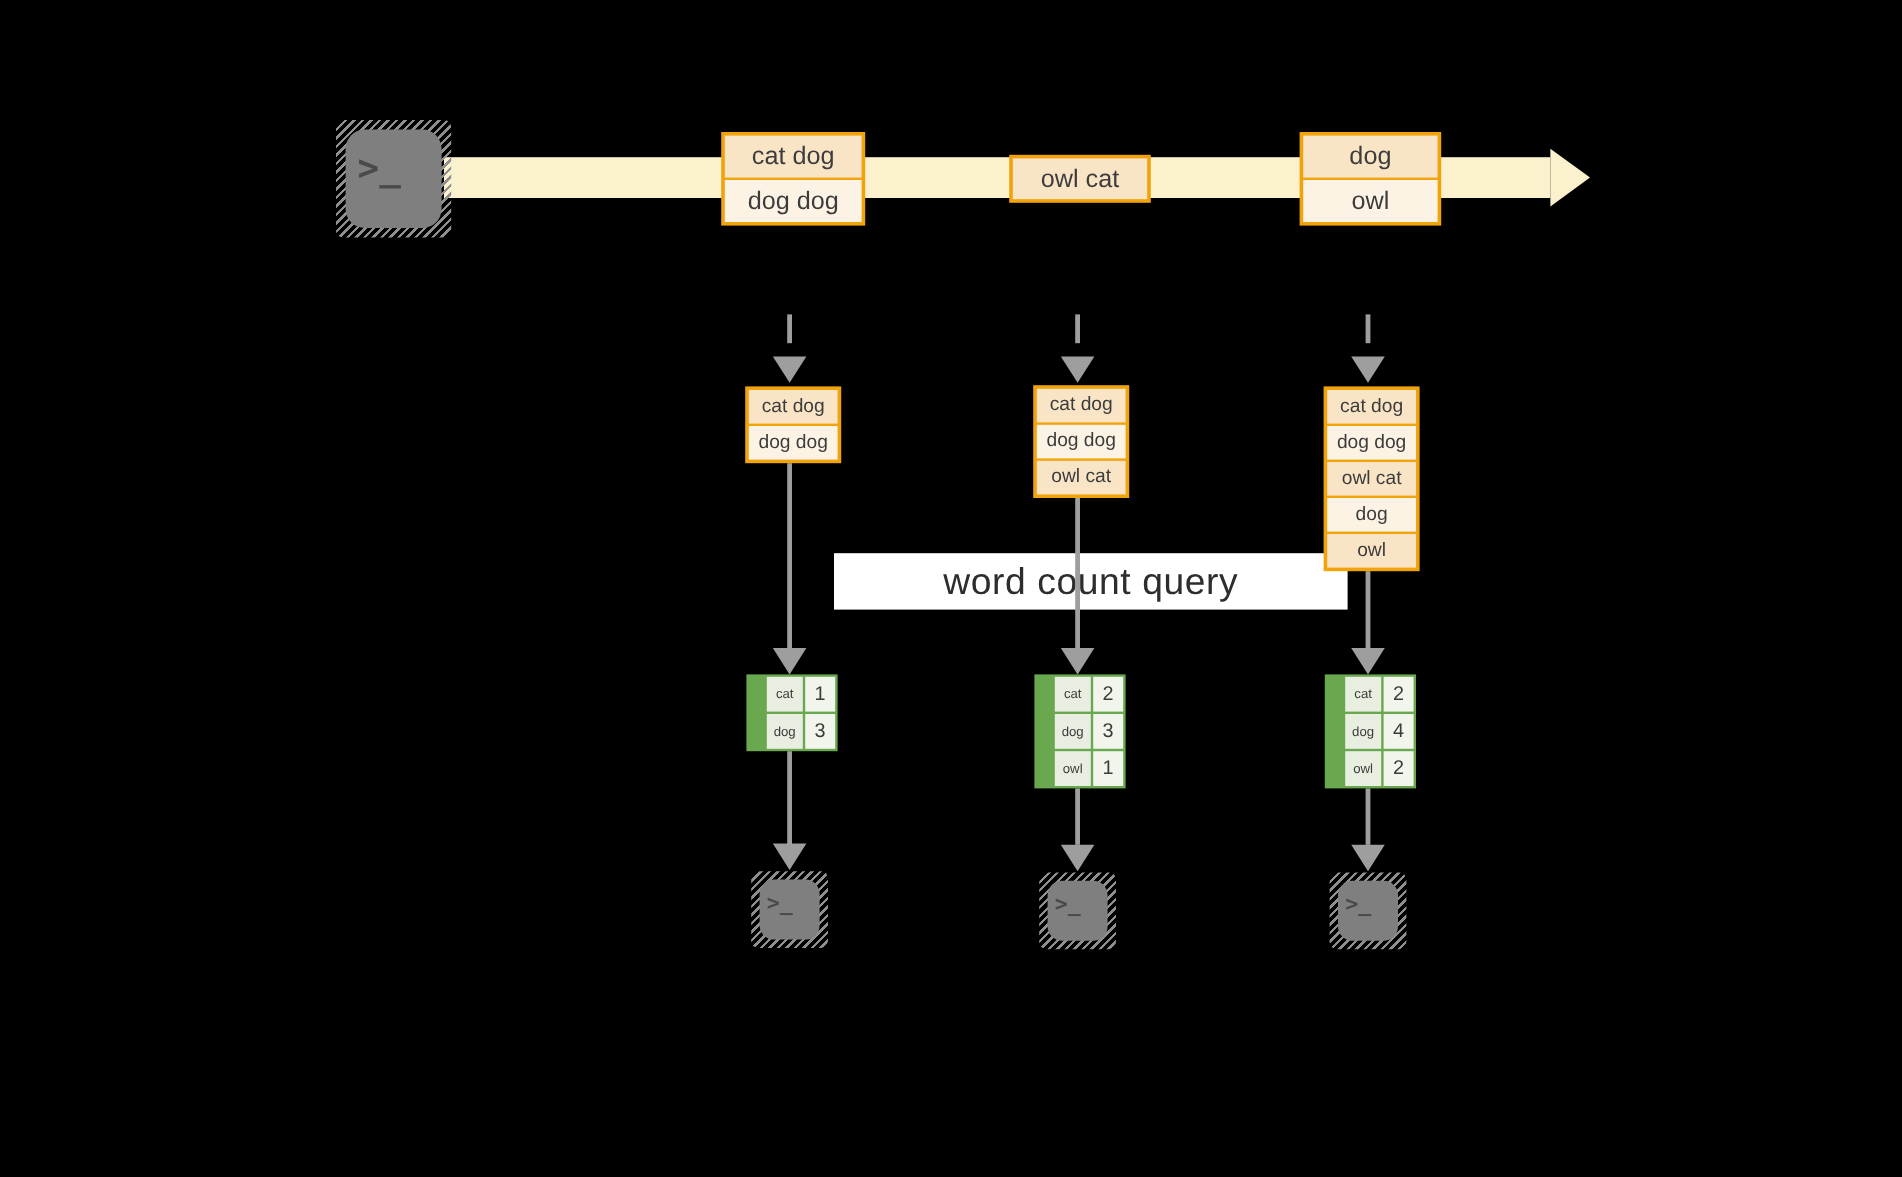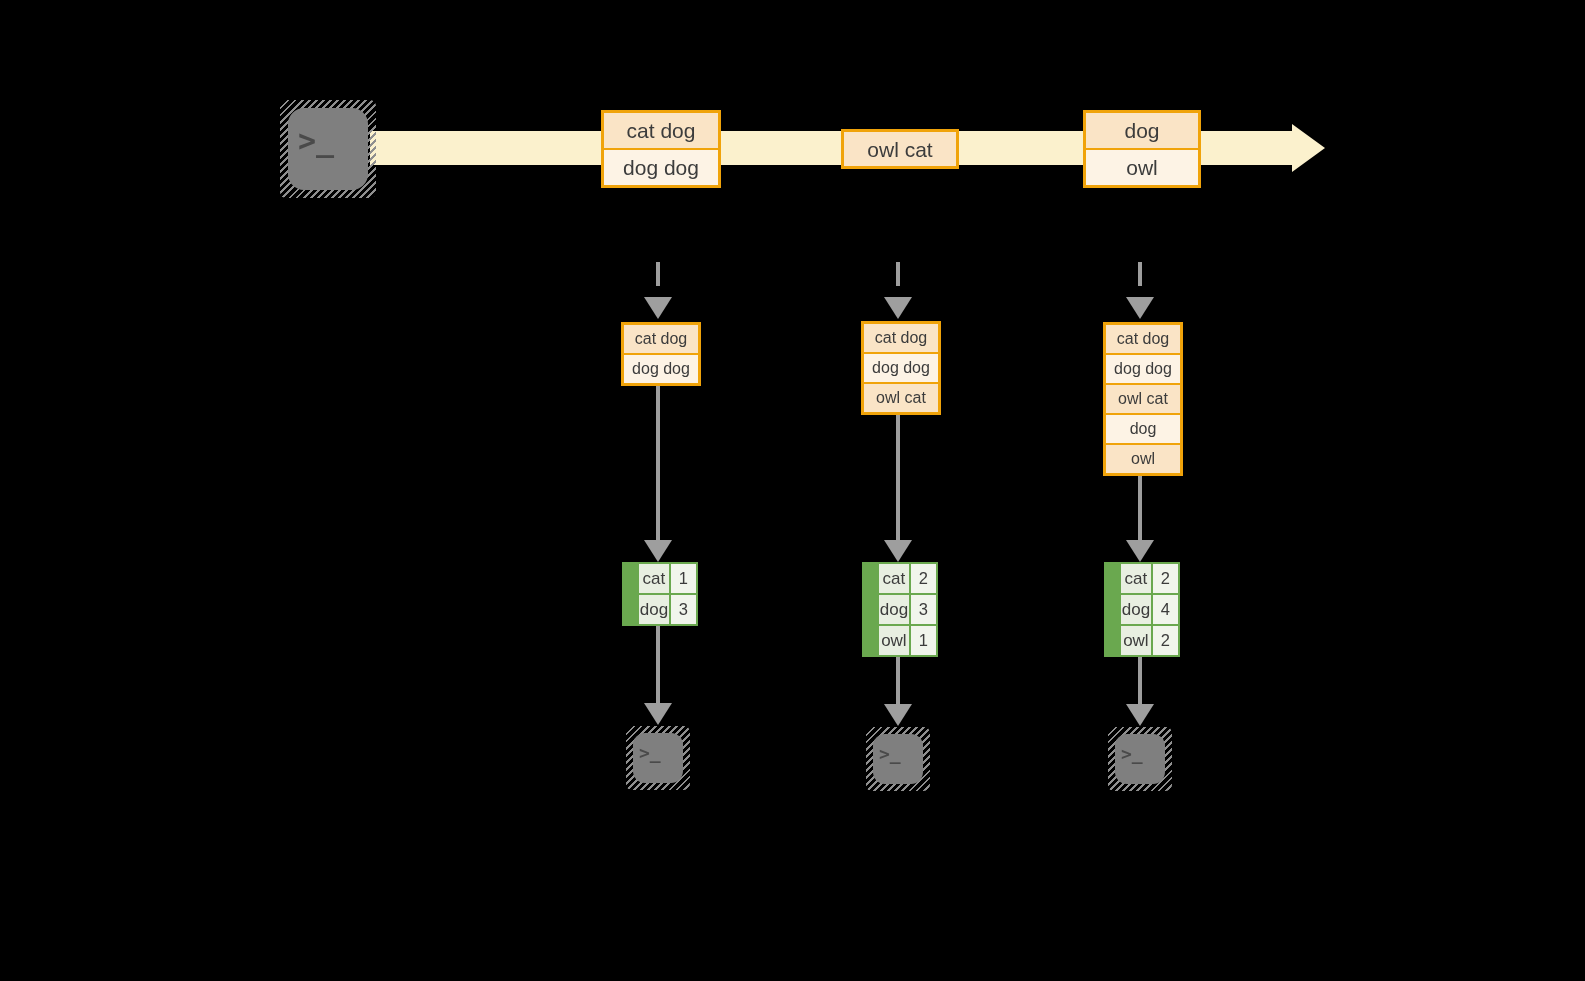--- a/index.html
+++ b/index.html
@@ -23,21 +23,21 @@
     color:var(--text-dark,#3C3C3C);line-height:1;}
   .cell.dark{background:var(--event-fill-dark,#FAE4C6);}
   .cell.light{background:var(--event-fill-light,#FDF3E5);}
   .event-font .cell{font-size:21px;}
   .mini .cell{font-size:16px;}
 
   
   .gtable{background:var(--result-border,#6AA84F);display:grid;
     grid-template-columns:1.78fr 1fr;gap:2px;padding:2px;z-index:3;}
   .gtable .wcell{background:var(--result-fill-word,#E8EFE1);display:flex;
-    align-items:center;justify-content:center;font-size:17px;color:var(--text-dark,#3C3C3C);margin-left:15px;}
+    align-items:center;justify-content:center;font-size:11px;color:var(--text-dark,#3C3C3C);margin-left:15px;}
   .gtable .ncell{background:var(--result-fill-count,#F1F5EC);display:flex;
     align-items:center;justify-content:center;font-size:16.5px;color:var(--text-dark,#3C3C3C);}
 
   
   .vline{width:4px;background:var(--arrow-gray,#9E9E9E);z-index:2;}
   .head{width:0;height:0;z-index:2;
     border-left:14px solid transparent;border-right:14px solid transparent;
     border-top:22px solid var(--arrow-gray,#9E9E9E);}
 
   
@@ -79,20 +79,21 @@
     <div class="cell light">owl</div>
   </div>
 
   <div class="abs vline" style="left:656px;top:262px;height:24px;"></div>
   <div class="abs head" style="left:644px;top:297px;"></div>
   <div class="abs vline" style="left:896px;top:262px;height:24px;"></div>
   <div class="abs head" style="left:884px;top:297px;"></div>
   <div class="abs vline" style="left:1138px;top:262px;height:24px;"></div>
   <div class="abs head" style="left:1126px;top:297px;"></div>
 
+  <div class="abs qband" style="left:695px;top:461px;width:428px;height:47px;">word count query</div>
 
   <div class="abs obox mini" style="left:621px;top:322px;width:74px;grid-auto-rows:28px;">
     <div class="cell dark">cat dog</div>
     <div class="cell light">dog dog</div>
   </div>
 
   <div class="abs obox mini" style="left:861px;top:321px;width:74px;grid-auto-rows:28px;">
     <div class="cell dark">cat dog</div>
     <div class="cell light">dog dog</div>
     <div class="cell dark">owl cat</div>

